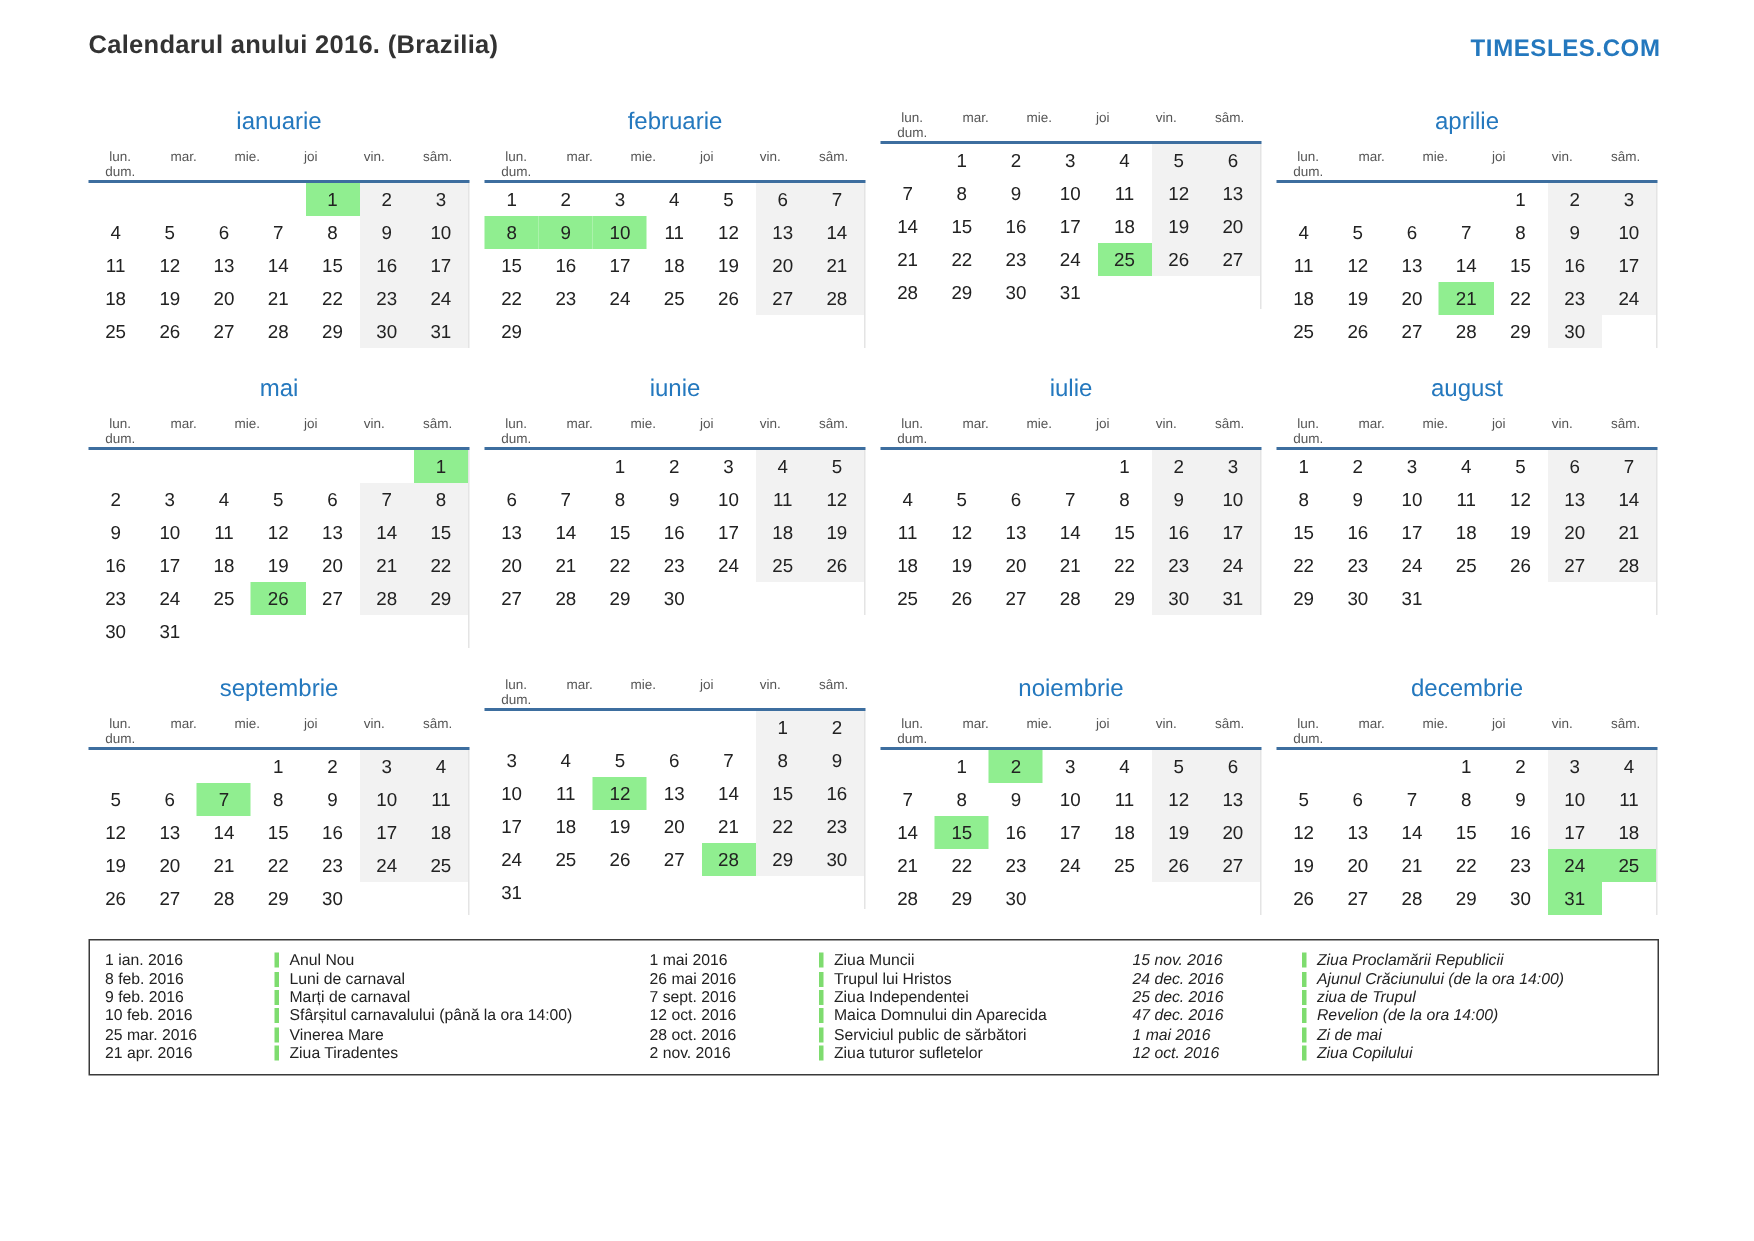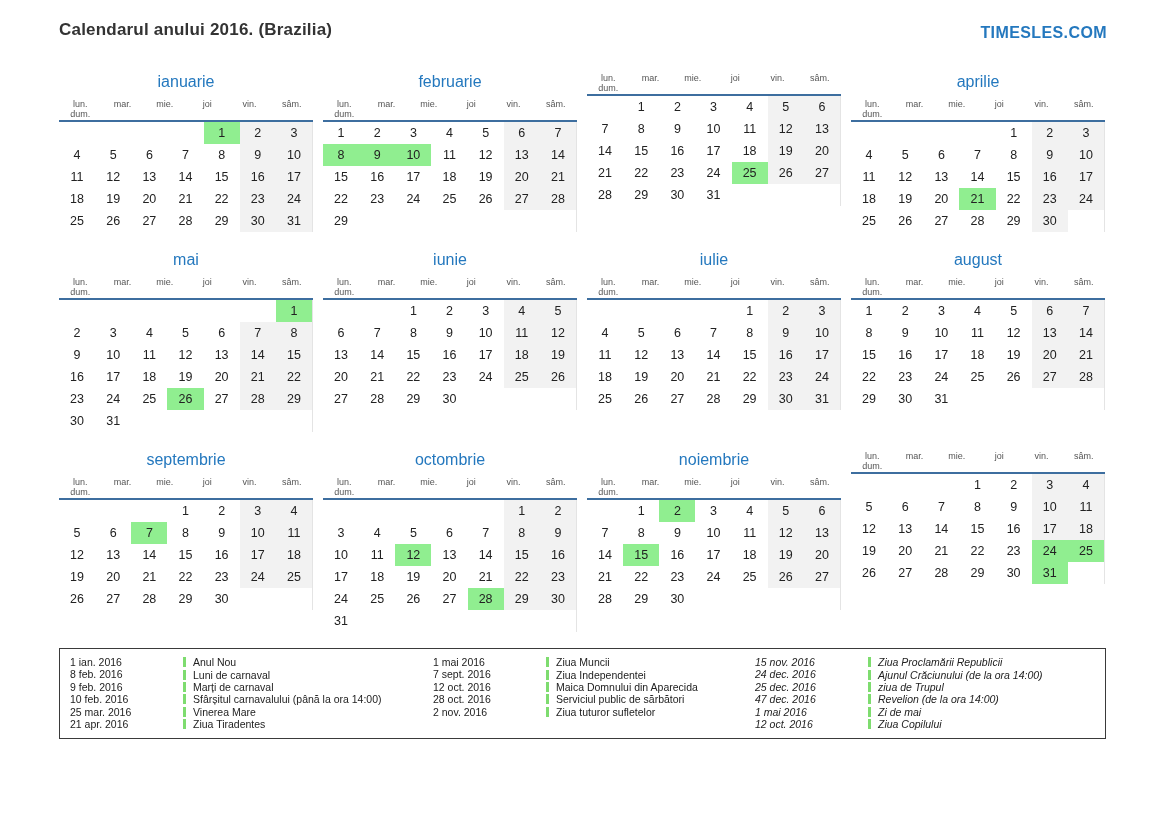--- a/index.html
+++ b/index.html
@@ -45,21 +45,21 @@
   .cell.hol { background: var(--holiday, #90ee90); }
   .legend {
     margin: 16px 0 0 59px; width: 1047px;
     border: 1px solid #3a3a3a;
     padding: 7px 10px 8px 10px;
     display: flex;
   }
   .lcol1 { width: 363px; flex: 0 0 363px; }
   .lcol2 { width: 322px; flex: 0 0 322px; }
   .lcol3 { flex: 1; font-style: italic; }
-  .lrow { display: flex; height: 12.4px; font-size: 10.5px; color: #222; }
+  .lrow { display: flex; align-items: center; height: 12.4px; font-size: 10.5px; color: #222; }
   .ldate { flex: 0 0 113px; width: 113px; }
   .lname { display: flex; align-items: center; }
   .lbar {
     width: 3px; height: 10px; flex: 0 0 3px;
     background: var(--legendbar, #7edc6f); margin-right: 7px;
   }
 </style>
 </head>
 <body>
 
@@ -602,21 +602,20 @@
           <div class="cell">27</div>
           <div class="cell">28</div>
           <div class="cell">29</div>
           <div class="cell">30</div>
           <div class="cell"></div>
           <div class="cell"></div>
         </div>
       </div>
     </div>
     <div class="month">
-      <div class="month-title">octombrie</div>
       <div class="dow">
         <span>lun.</span>
         <span>mar.</span>
         <span>mie.</span>
         <span>joi</span>
         <span>vin.</span>
         <span>sâm.</span>
         <span>dum.</span>
       </div>
       <div class="weeks">
@@ -729,20 +728,21 @@
           <div class="cell">29</div>
           <div class="cell">30</div>
           <div class="cell"></div>
           <div class="cell"></div>
           <div class="cell"></div>
           <div class="cell"></div>
         </div>
       </div>
     </div>
     <div class="month">
+      <div class="month-title">decembrie</div>
       <div class="dow">
         <span>lun.</span>
         <span>mar.</span>
         <span>mie.</span>
         <span>joi</span>
         <span>vin.</span>
         <span>sâm.</span>
         <span>dum.</span>
       </div>
       <div class="weeks">
@@ -842,20 +842,27 @@
     </div>
     <div class="lcol lcol2">
       <div class="lrow">
         <span class="ldate">1 mai 2016</span>
         <span class="lname">
           <span class="lbar"></span>
           <span>Ziua Muncii</span>
         </span>
       </div>
       <div class="lrow">
+        <span class="ldate">26 mai 2016</span>
+        <span class="lname">
+          <span class="lbar"></span>
+          <span>Trupul lui Hristos</span>
+        </span>
+      </div>
+      <div class="lrow">
         <span class="ldate">7 sept. 2016</span>
         <span class="lname">
           <span class="lbar"></span>
           <span>Ziua Independentei</span>
         </span>
       </div>
       <div class="lrow">
         <span class="ldate">12 oct. 2016</span>
         <span class="lname">
           <span class="lbar"></span>

